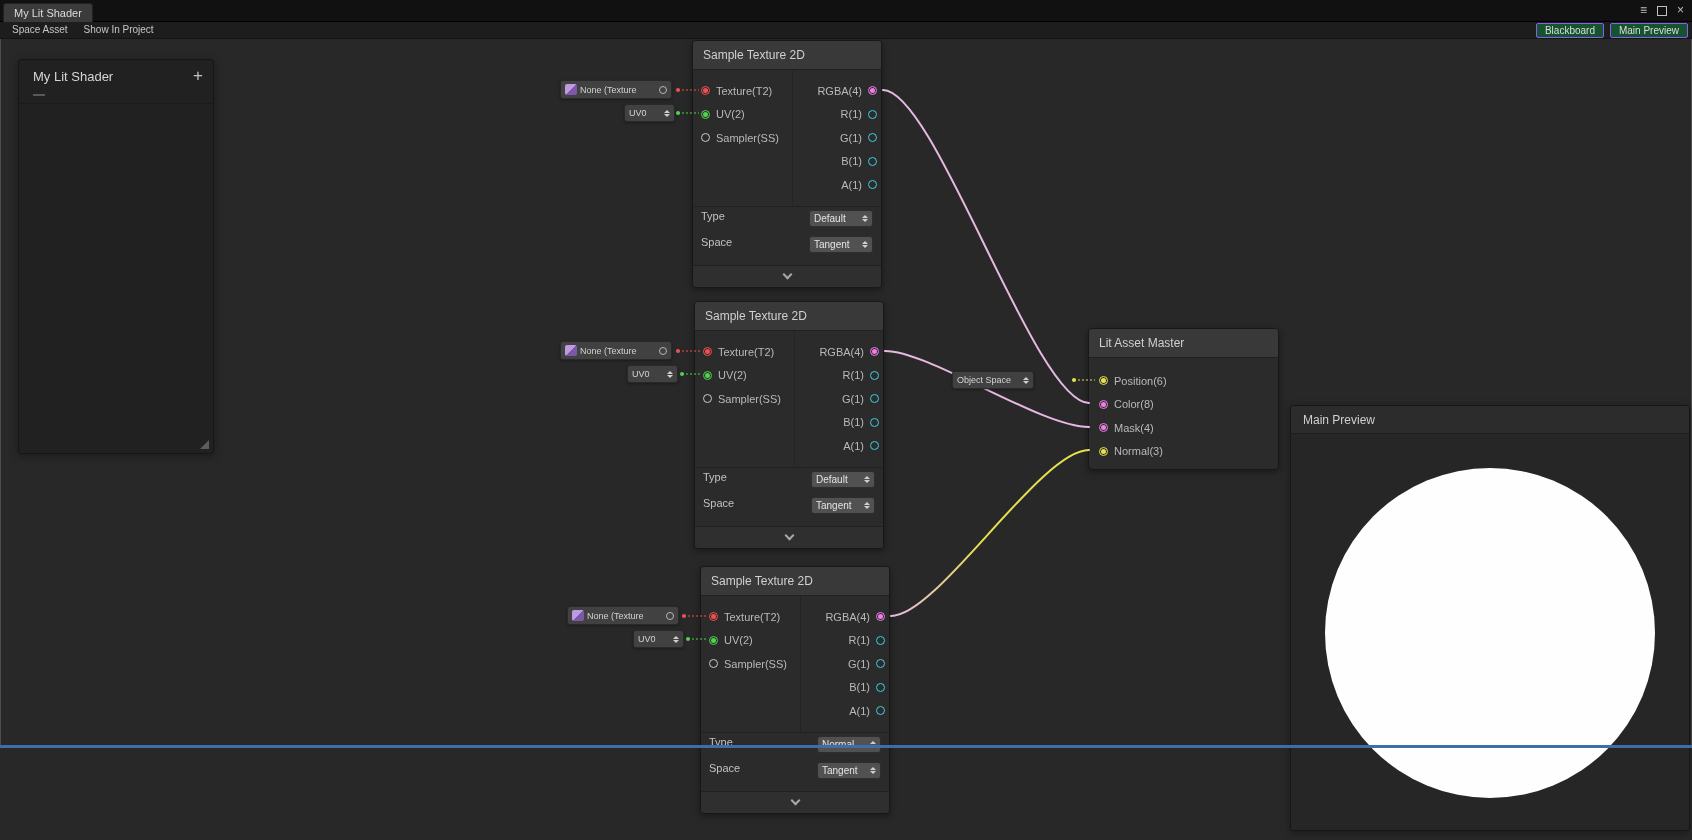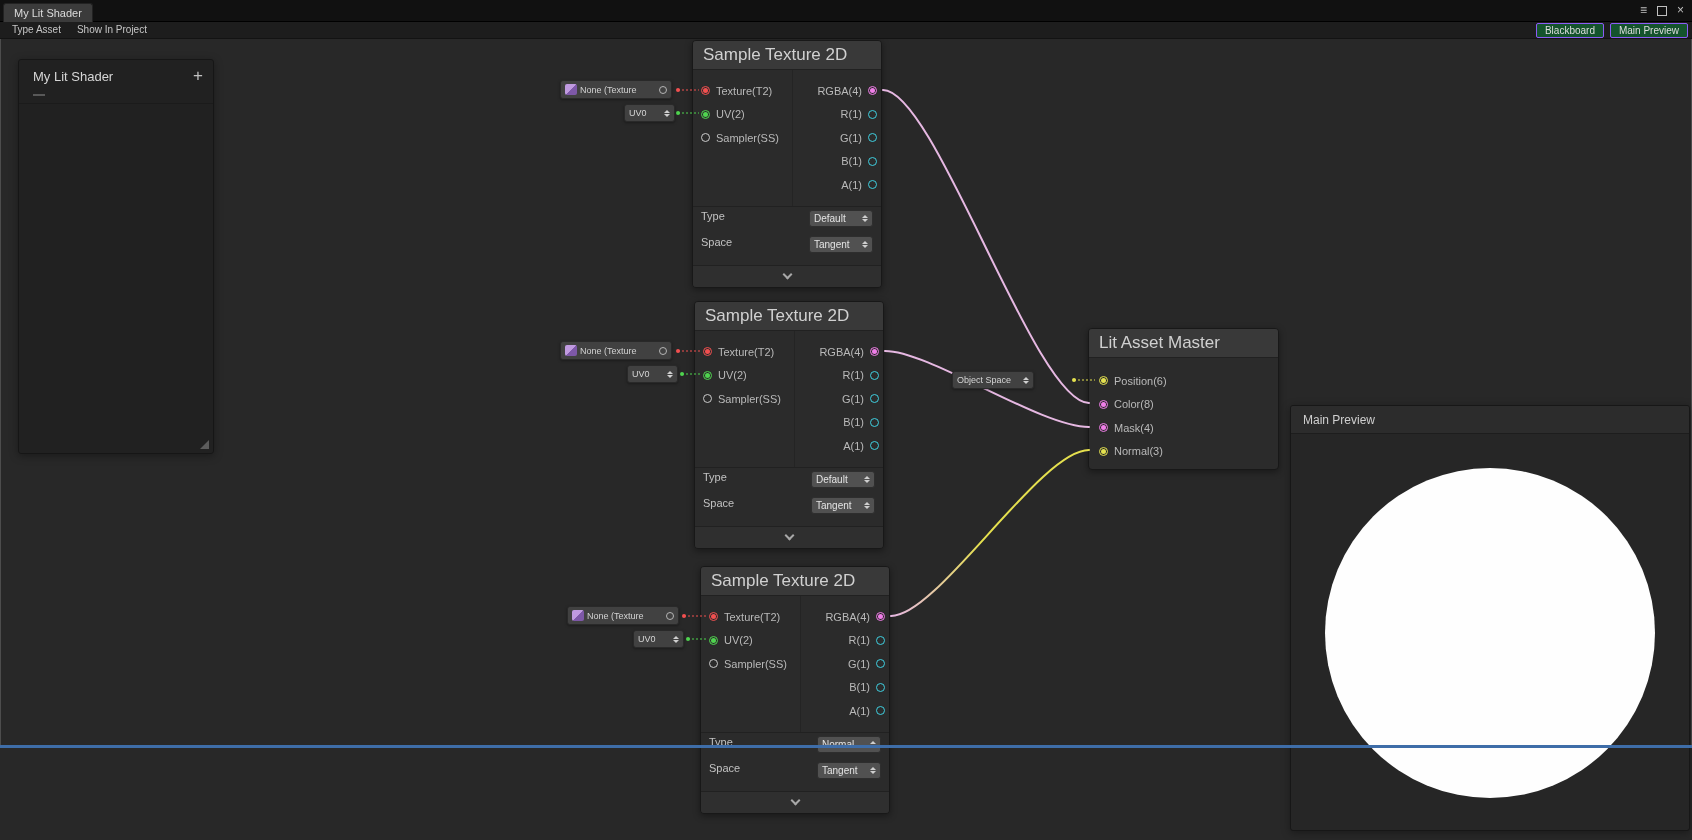--- a/index.html
+++ b/index.html
@@ -19,21 +19,21 @@
   .wc-max{width:10px;height:10px;border:1px solid #c0c0c0}
   .toolbar{position:absolute;top:22px;left:0;right:0;height:17px;background:#1d1d1d;border-bottom:1px solid #131313;
     display:flex;align-items:center;font-size:10px;color:#c6c6c6;z-index:20;padding:0 4px}
   .tbtn{padding:1px 8px;height:15px;line-height:12px;cursor:default}
   .tbtn.raised{background:#14532d;border:1px solid #8b5cf6;border-radius:2px;margin-left:6px;color:#dedede}
   .tb-right{margin-left:auto;display:flex}
   
   .node{position:absolute;width:190px;background:#2b2b2b;border:1px solid #181818;border-radius:4px;
     box-shadow:0 2px 7px rgba(0,0,0,.4);z-index:4}
   .node-header{height:29px;line-height:28px;background:#393939;border-bottom:1px solid #212121;
-    border-radius:3px 3px 0 0;color:#d0d0d0;font-size:17px;padding:0 10px;white-space:nowrap;overflow:hidden}
+    border-radius:3px 3px 0 0;color:#d0d0d0;font-size:12px;padding:0 10px;white-space:nowrap;overflow:hidden}
   .ports{display:flex;position:relative;padding:9px 0}
   .sample .ports::after{content:'';position:absolute;left:99px;top:0;bottom:0;width:1px;background:#242424}
   .in-col{width:99px}
   .out-col{flex:1}
   .prow{height:23.5px;display:flex;align-items:center;gap:6px;padding-left:8px;color:#b9b9b9;font-size:11px}
   .prow.out{justify-content:flex-end;padding-left:0;padding-right:4px}
   .port{position:relative;width:9px;height:9px;border:1.5px solid currentColor;border-radius:50%;flex:0 0 auto;background:transparent}
   .port.on::after{content:'';position:absolute;inset:1px;border-radius:50%;background:currentColor}
   .c-tex{color:var(--port-texture)} .c-v2{color:var(--port-vector2)} .c-ss{color:var(--port-sampler)}
   .c-v4{color:var(--port-vector4)} .c-v1{color:var(--port-vector1)} .c-v3{color:var(--port-vector3)}
@@ -98,21 +98,21 @@
       <span>My Lit Shader</span>
     </div>
     <div class="win-controls">
       <span>≡</span>
       <span class="wc-max"></span>
       <span>×</span>
     </div>
   </div>
 
   <div class="toolbar">
-    <div class="tbtn">Type Asset</div>
+    <div class="tbtn">Space Asset</div>
     <div class="tbtn">Show In Project</div>
     <div class="tb-right">
       <div class="tbtn raised">Blackboard</div>
       <div class="tbtn raised">Main Preview</div>
     </div>
   </div>
 
   <div style="position:absolute;left:0;top:39px;right:0;bottom:0;"></div>
 
   <div class="node sample" style="left:692px;top:40px">

